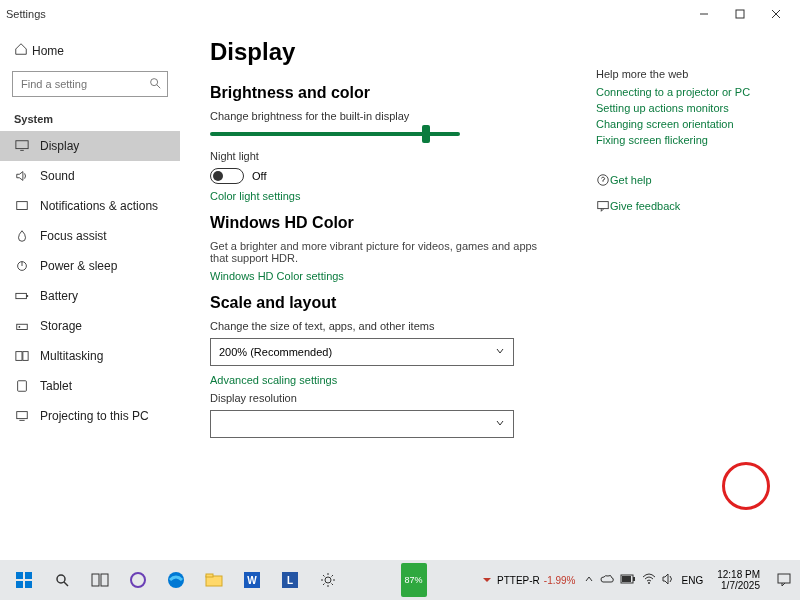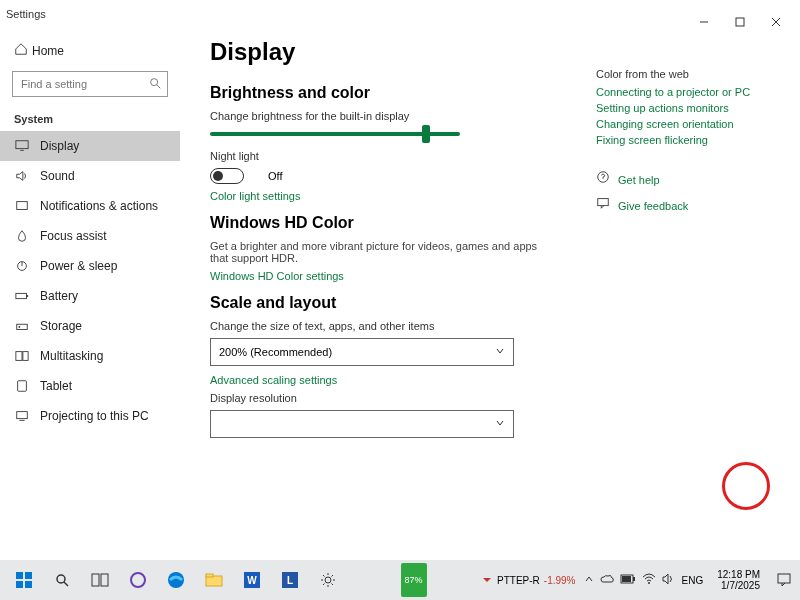--- a/index.html
+++ b/index.html
@@ -1,49 +1,49 @@
 <!DOCTYPE html>
 <html><head>
 <meta charset="utf-8">
 <style>
 * { margin: 0; padding: 0; box-sizing: border-box; font-family: "Segoe UI", sans-serif; }
 body { width: 800px; height: 600px; background: #f0f0f0; overflow: hidden; position: relative; }
 .window { width: 800px; height: 560px; background: #fff; display: flex; flex-direction: column; }
-.titlebar { height: 28px; display: flex; padding: 8px 6px; font-size: 11px; color: #333; }
+.titlebar { height: 28px; display: flex; align-items: center; padding: 8px 6px; font-size: 11px; color: #333; }
 .titlebar .spacer { flex: 1; }
 .titlebar .winbtn { width: 36px; height: 28px; display: flex; align-items: center; justify-content: center; cursor: pointer; }
 .titlebar .winbtn svg { width: 10px; height: 10px; }
 .body { flex: 1; display: flex; overflow: hidden; }
 .sidebar { width: 180px; border-right: none; padding: 6px 0; font-size: 12px; color: #222; }
 .side-item { display: flex; align-items: center; gap: 10px; padding: 7px 14px; cursor: pointer; }
 .side-item .icon { width: 16px; height: 16px; display: flex; align-items: center; justify-content: center; }
 .side-item.selected { background: #ccc; }
 .side-home { display: flex; align-items: center; gap: 4px; padding: 8px 14px; cursor: pointer; }
 .search { margin: 4px 12px 10px 12px; }
 .search input { width: 100%; height: 26px; font-size: 11px; padding: 0 24px 0 8px; border: 1px solid #999; background: #fff; }
 .search { position: relative; }
 .search .sicon { position: absolute; right: 6px; top: 5px; }
 .cat { padding: 6px 14px; font-size: 11px; font-weight: 600; color: #333; }
 .content { flex: 1; padding: 10px 30px 10px 30px; overflow-y: auto; position: relative; }
 .content h1 { font-size: 24px; font-weight: 600; margin-bottom: 18px; }
 .content h2 { font-size: 16px; font-weight: 700; margin: 12px 0 8px 0; }
 .content .lbl { font-size: 11px; color: #333; margin: 6px 0; }
 .content .link { font-size: 11px; color: #0a7b3e; margin: 6px 0; cursor: pointer; display: block; }
 .content .desc { font-size: 11px; color: #444; max-width: 340px; }
-.toggle { display: flex; align-items: center; gap: 24px; margin: 6px 0; text-align: center; }
+.toggle { display: flex; align-items: center; gap: 8px; margin: 6px 0; text-align: center; }
 .toggle .sw { width: 34px; height: 16px; border: 1px solid #333; border-radius: 10px; position: relative; cursor: pointer; }
 .toggle .sw .knob { width: 10px; height: 10px; background: #333; border-radius: 50%; position: absolute; top: 2px; left: 2px; }
 .toggle .state { font-size: 11px; }
 .slider { width: 250px; height: 4px; background: #0a7b3e; border-radius: 2px; position: relative; margin: 10px 0 14px 0; }
 .slider .thumb { position: absolute; right: 30px; top: -7px; width: 8px; height: 18px; background: #0a7b3e; border-radius: 2px; cursor: pointer; }
 .dropdown { width: 304px; height: 28px; border: 1px solid #666; font-size: 11px; display: flex; align-items: center; justify-content: space-between; padding: 0 8px; margin: 4px 0 8px 0; cursor: pointer; background: #fff; }
 .help-panel { position: absolute; right: 24px; top: 40px; width: 180px; font-size: 11px; }
 .help-panel .hhead { font-size: 11px; color: #333; margin-bottom: 6px; }
 .help-panel .hlink { color: #0a7b3e; margin: 4px 0; cursor: pointer; display: block; }
-.help-panel .hrow { display: flex; gap: 8px; margin: 6px 0; cursor: pointer; }
+.help-panel .hrow { display: flex; align-items: center; margin: 6px 0; cursor: pointer; }
 .help-panel .hrow .hicon { width: 14px; height: 14px; }
 .taskbar { position: absolute; left: 0; bottom: 0; width: 800px; height: 40px; background: #e6e8ea; display: flex; align-items: center; padding: 0 6px; font-size: 11px; gap: 2px; }
 .taskbar .tbtn { width: 36px; height: 36px; display: flex; align-items: center; justify-content: center; cursor: pointer; }
 .taskbar .tright { margin-left: auto; display: flex; align-items: center; gap: 8px; }
 .tray { display: flex; align-items: center; gap: 6px; }
 .clock { text-align: right; line-height: 1.1; font-size: 10px; padding: 0 6px; }
 .battery-badge { background: #2fa83f; color: #fff; font-size: 9px; padding: 12px 4px; border-radius: 2px; }
 .redcircle { position: absolute; right: 30px; bottom: 90px; width: 48px; height: 48px; border: 3px solid #e02020; border-radius: 50%; pointer-events: none; }
 .stock { display: flex; align-items: center; gap: 4px; font-size: 10px; }
 .stock .neg { color: #c0392b; }
@@ -212,21 +212,21 @@
       <a class="link">Advanced scaling settings</a>
       <div class="lbl">Display resolution</div>
       <div class="dropdown">
         <span></span>
         <span><svg width="10" height="10" viewBox="0 0 10 10">
               <path d="M2 3 L5 7 L8 3" fill="none" stroke="#333"></path>
             </svg></span>
       </div>
 
       <div class="help-panel">
-        <div class="hhead">Color from the web</div>
+        <div class="hhead">Help more the web</div>
         <a class="hlink">Connecting to a projector or PC</a>
         <a class="hlink">Setting up actions monitors</a>
         <a class="hlink">Changing screen orientation</a>
         <a class="hlink">Fixing screen flickering</a>
         <div style="height:14px"></div>
         <div class="hrow">
           <span class="hicon"><svg width="14" height="14" viewBox="0 0 16 16">
                 <circle cx="8" cy="8" r="6" fill="none" stroke="#333"></circle>
                 <path d="M6 6 Q8 3 10 6 Q10 8 8 8 L8 10" fill="none" stroke="#333"></path>
               </svg></span>

